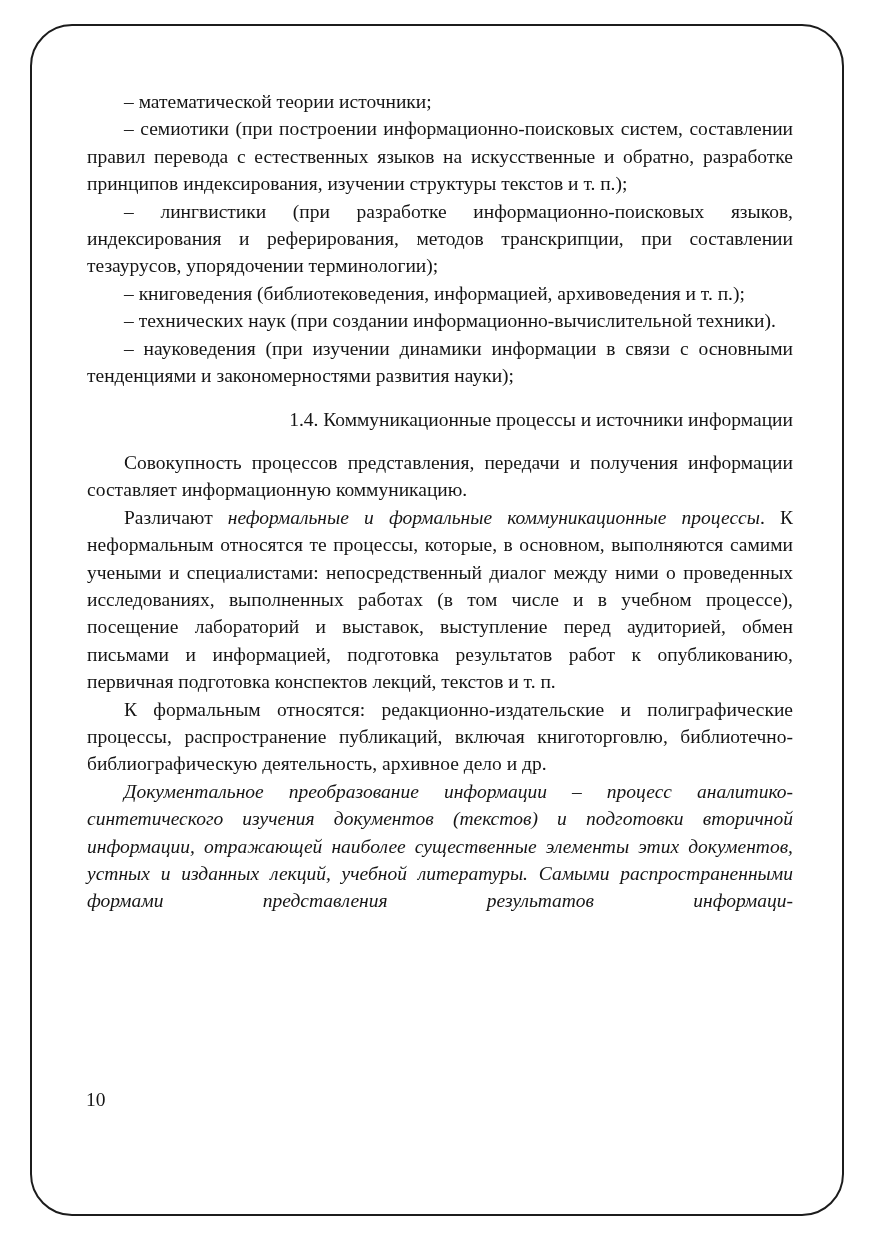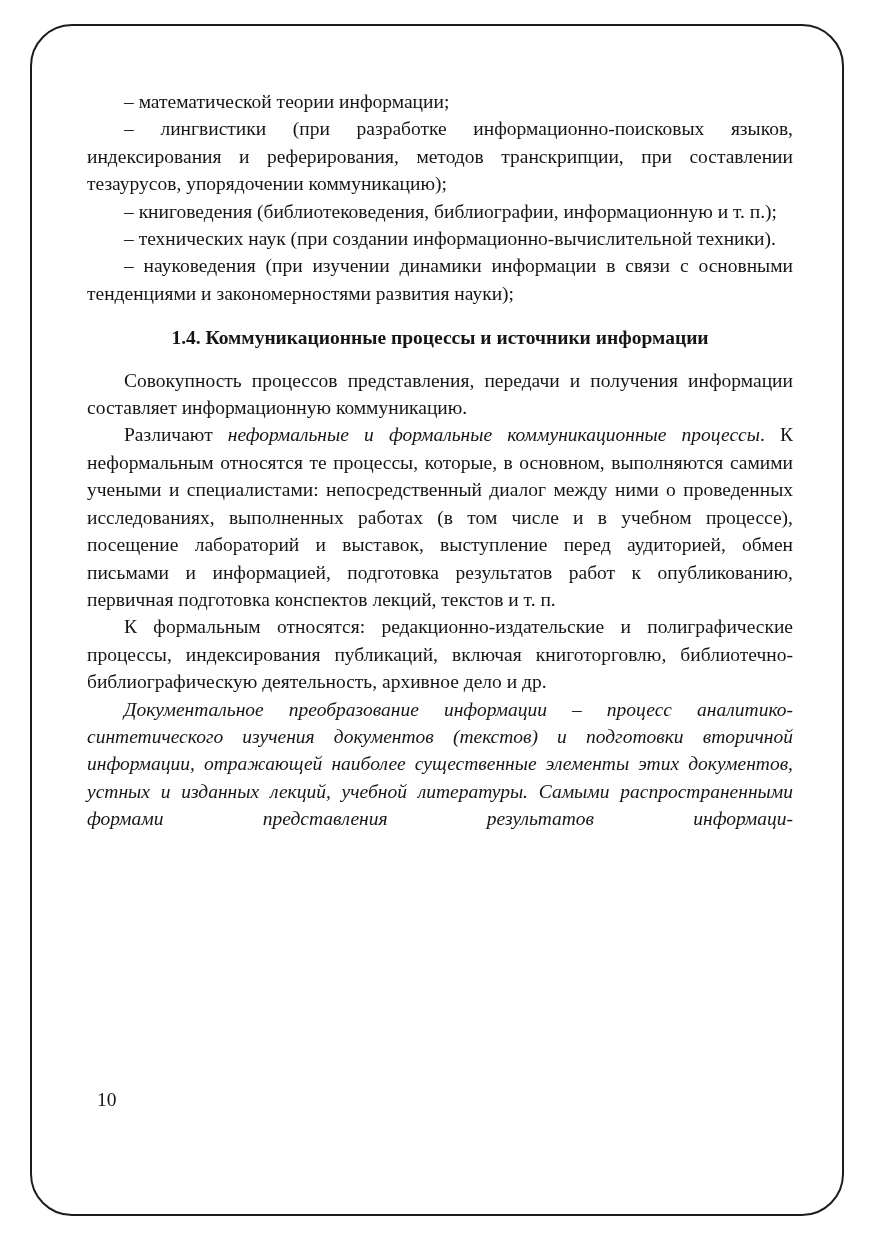--- a/index.html
+++ b/index.html
@@ -36,52 +36,53 @@
     text-indent: 37px;
   }
   .text-block p.cont {
     text-align-last: justify;
     font-style: italic;
   }
   h2.heading {
     margin: 17px 0 15px 0;
     font-size: 19.5px;
     line-height: 27.4px;
-    font-weight: bold;
-    text-align: center;
+    font-weight: normal;
+    text-align: right;
     text-indent: 0;
   }
   em {
   }
   .page-number {
     position: absolute;
-    left: 65px;
+    left: 54px;
     top: 1060px;
     font-size: 19.5px;
     line-height: 27px;
   }
 </style>
 </head>
 <body>
 
 <div class="scan-border">
   <div class="text-block">
 
-    <p>– математической теории информации;</p>
-    <p>– лингвистики (при разработке информационно-поисковых языков, индексирования и реферирования, методов транскрипции, при составлении тезаурусов, упорядочении коммуникацию);</p>
-    <p>– книговедения (библиотековедения, библиографии, информационную и т. п.);</p>
+    <p>– математической теории источники;</p>
+    <p>– семиотики (при построении информационно-поисковых систем, составлении правил перевода с естественных языков на искусственные и обратно, разработке принципов индексирования, изучении структуры текстов и т. п.);</p>
+    <p>– лингвистики (при разработке информационно-поисковых языков, индексирования и реферирования, методов транскрипции, при составлении тезаурусов, упорядочении терминологии);</p>
+    <p>– книговедения (библиотековедения, информацией, архивоведения и т. п.);</p>
     <p>– технических наук (при создании информационно-вычислительной техники).</p>
     <p>– науковедения (при изучении динамики информации в связи с основными тенденциями и закономерностями развития науки);</p>
 
     <h2 class="heading">1.4. Коммуникационные процессы и источники информации</h2>
 
     <p>Совокупность процессов представления, передачи и получения информации составляет информационную коммуникацию.</p>
 
     <p><span>Различают </span><em>неформальные и формальные коммуникационные процессы</em><span>. К неформальным относятся те процессы, которые, в основном, выполняются самими учеными и специалистами: непосредственный диалог между ними о проведенных исследованиях, выполненных работах (в том числе и в учебном процессе), посещение лабораторий и выставок, выступление перед аудиторией, обмен письмами и информацией, подготовка результатов работ к опубликованию, первичная подготовка конспектов лекций, текстов и т. п.</span></p>
 
-    <p>К формальным относятся: редакционно-издательские и полиграфические процессы, индексирования публикаций, включая книготорговлю, библиотечно-библиографическую деятельность, архивное дело и др.</p>
+    <p>К формальным относятся: редакционно-издательские и полиграфические процессы, распространение публикаций, включая книготорговлю, библиотечно-библиографическую деятельность, архивное дело и др.</p>
 
     <p class="cont">Документальное преобразование информации – процесс аналитико-синтетического изучения документов (текстов) и подготовки вторичной информации, отражающей наиболее существенные элементы этих документов, устных и изданных лекций, учебной литературы. Самыми распространенными формами представления результатов информаци-</p>
 
   </div>
 
   <div class="page-number">10</div>
 </div>
 
 </body></html>

